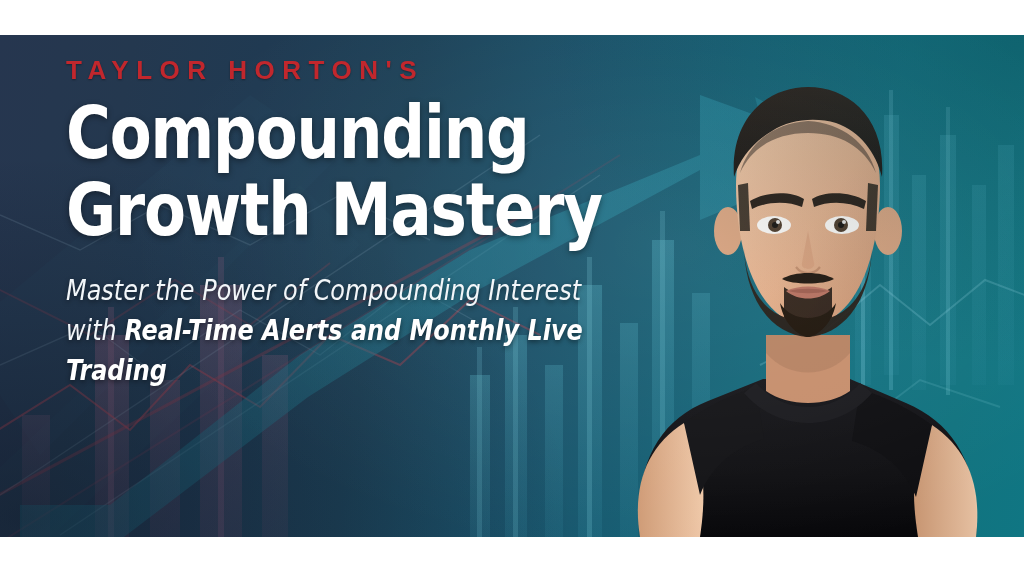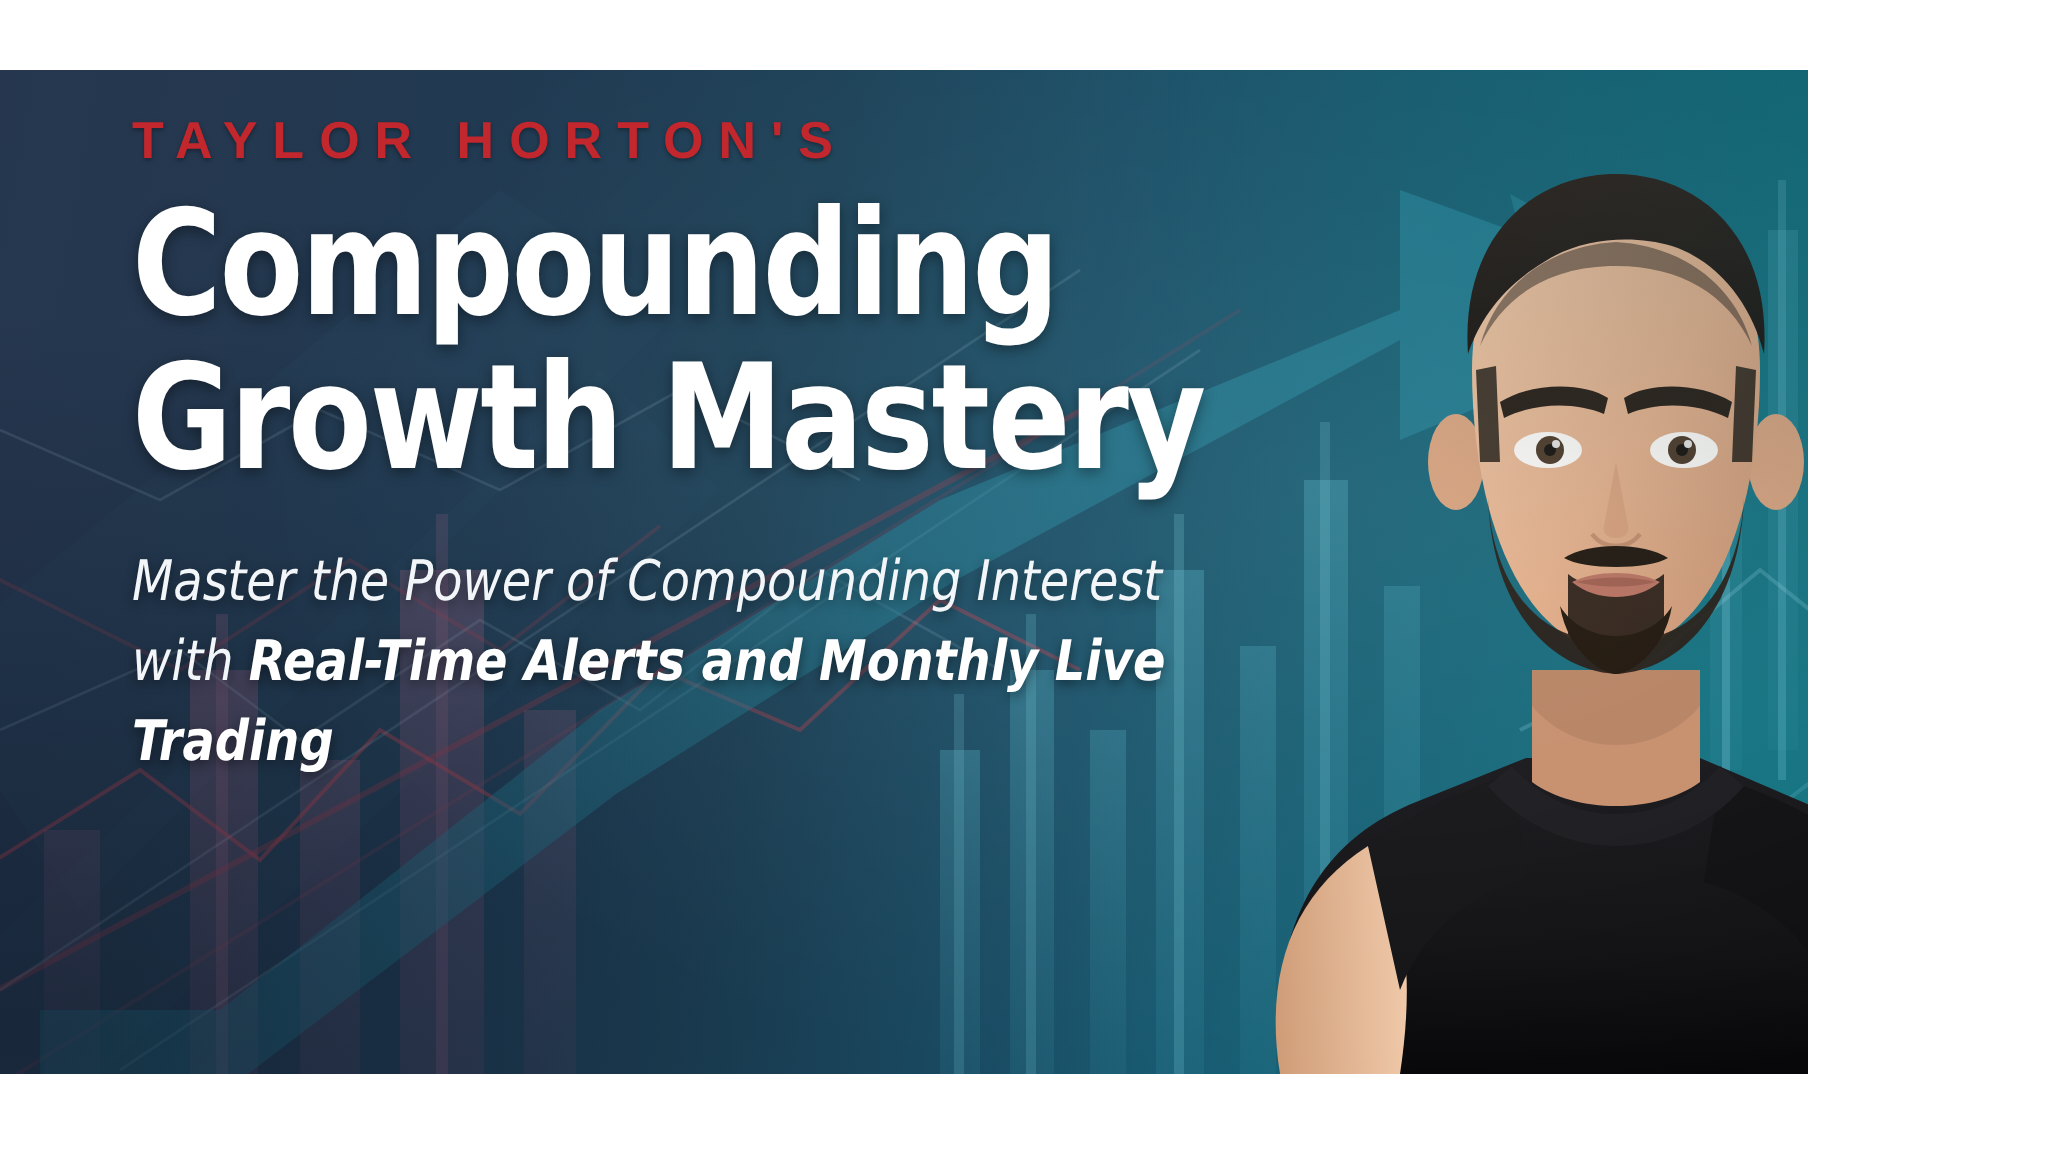--- a/index.html
+++ b/index.html
@@ -1,18 +1,18 @@
 <!DOCTYPE html>
 <html><head>
 <meta charset="utf-8">
 <style>
   html,body{margin:0;padding:0;background:#ffffff;}
   body{width:1024px;height:576px;overflow:hidden;font-family:"Liberation Sans",sans-serif;}
 
-  .screen{position:relative;width:904px;height:576px;background:#ffffff;overflow:hidden;}
+  .screen{position:relative;width:1024px;height:576px;background:#ffffff;overflow:hidden;}
 
   
   .banner{position:absolute;left:0;top:35px;width:1024px;height:502px;overflow:hidden;}
 
   
   .bg-base{position:absolute;inset:0;
     background:linear-gradient(100deg,
       #26364f 0%, #24384f 12%, #203a52 24%,
       #1d4258 38%, #1a5068 52%, #156276 68%,
       #12707f 82%, #11737f 92%, #107683 100%);}

